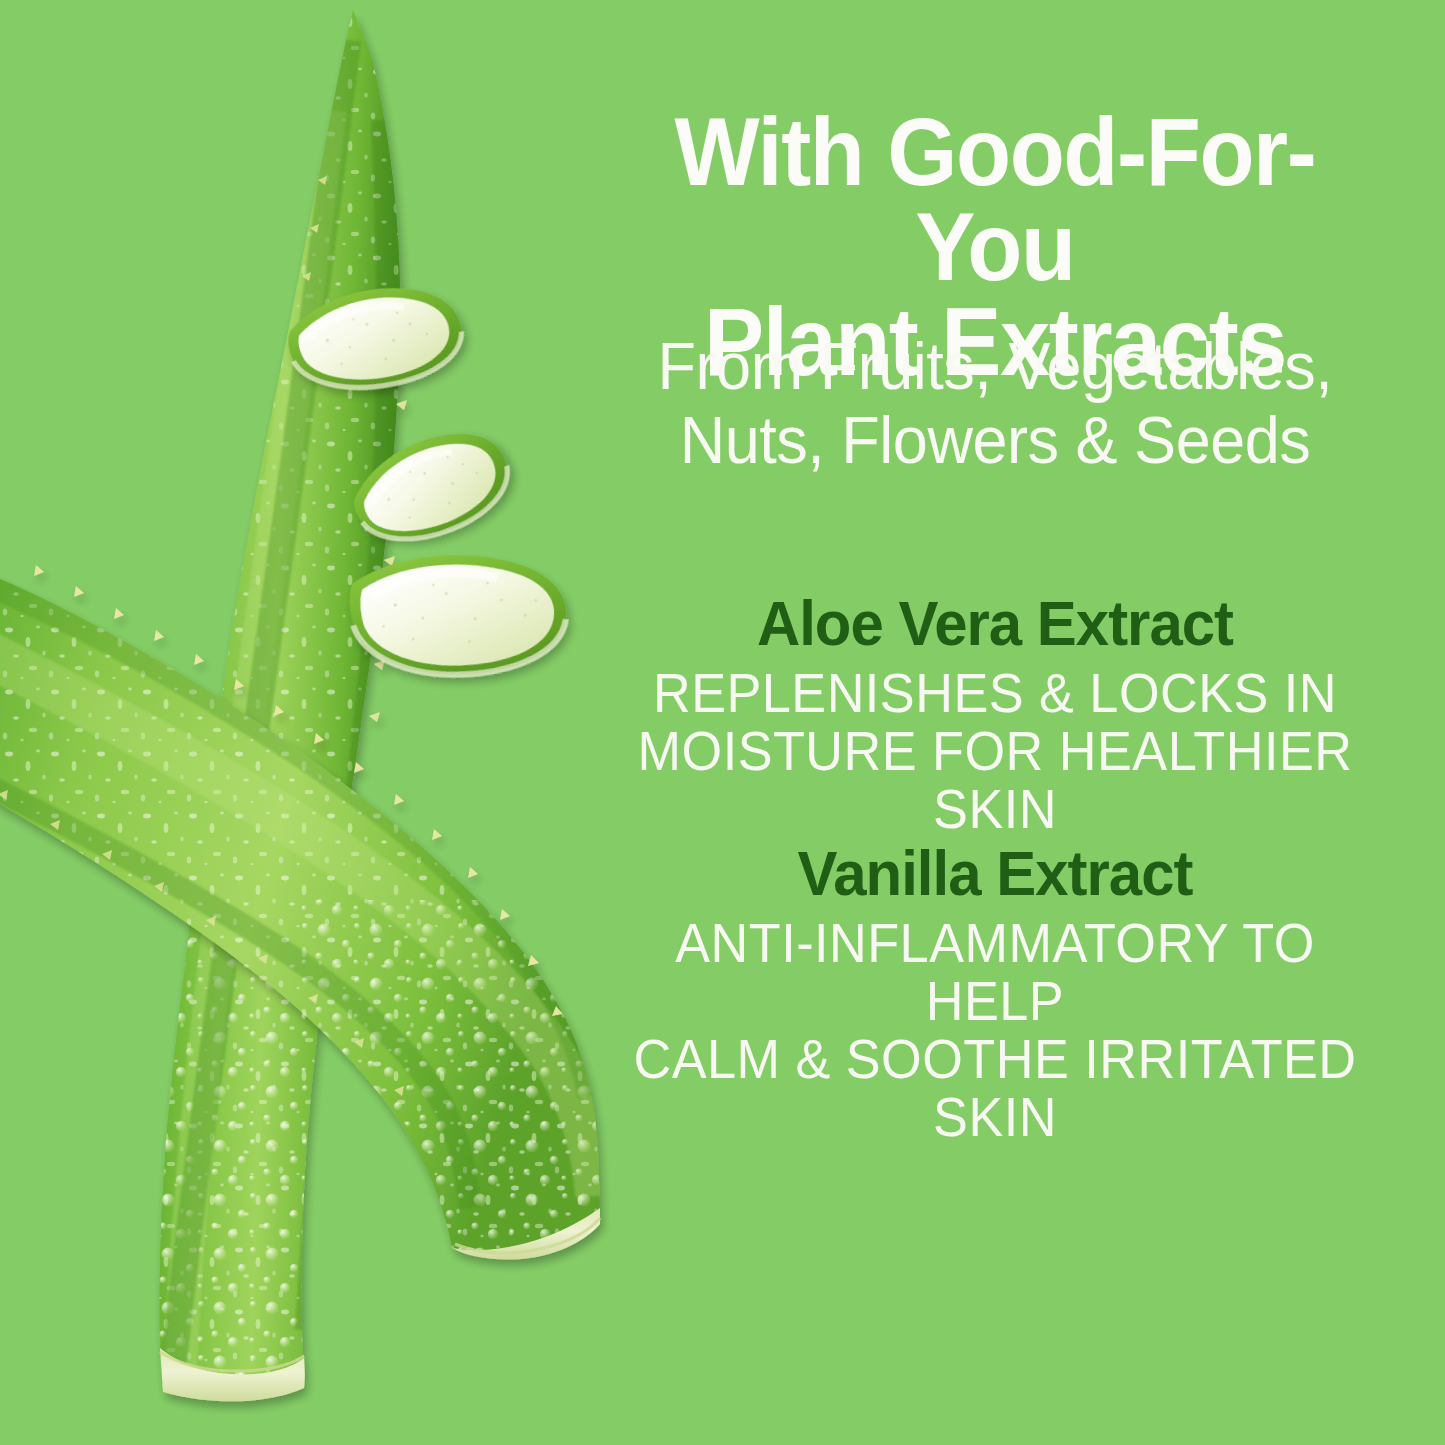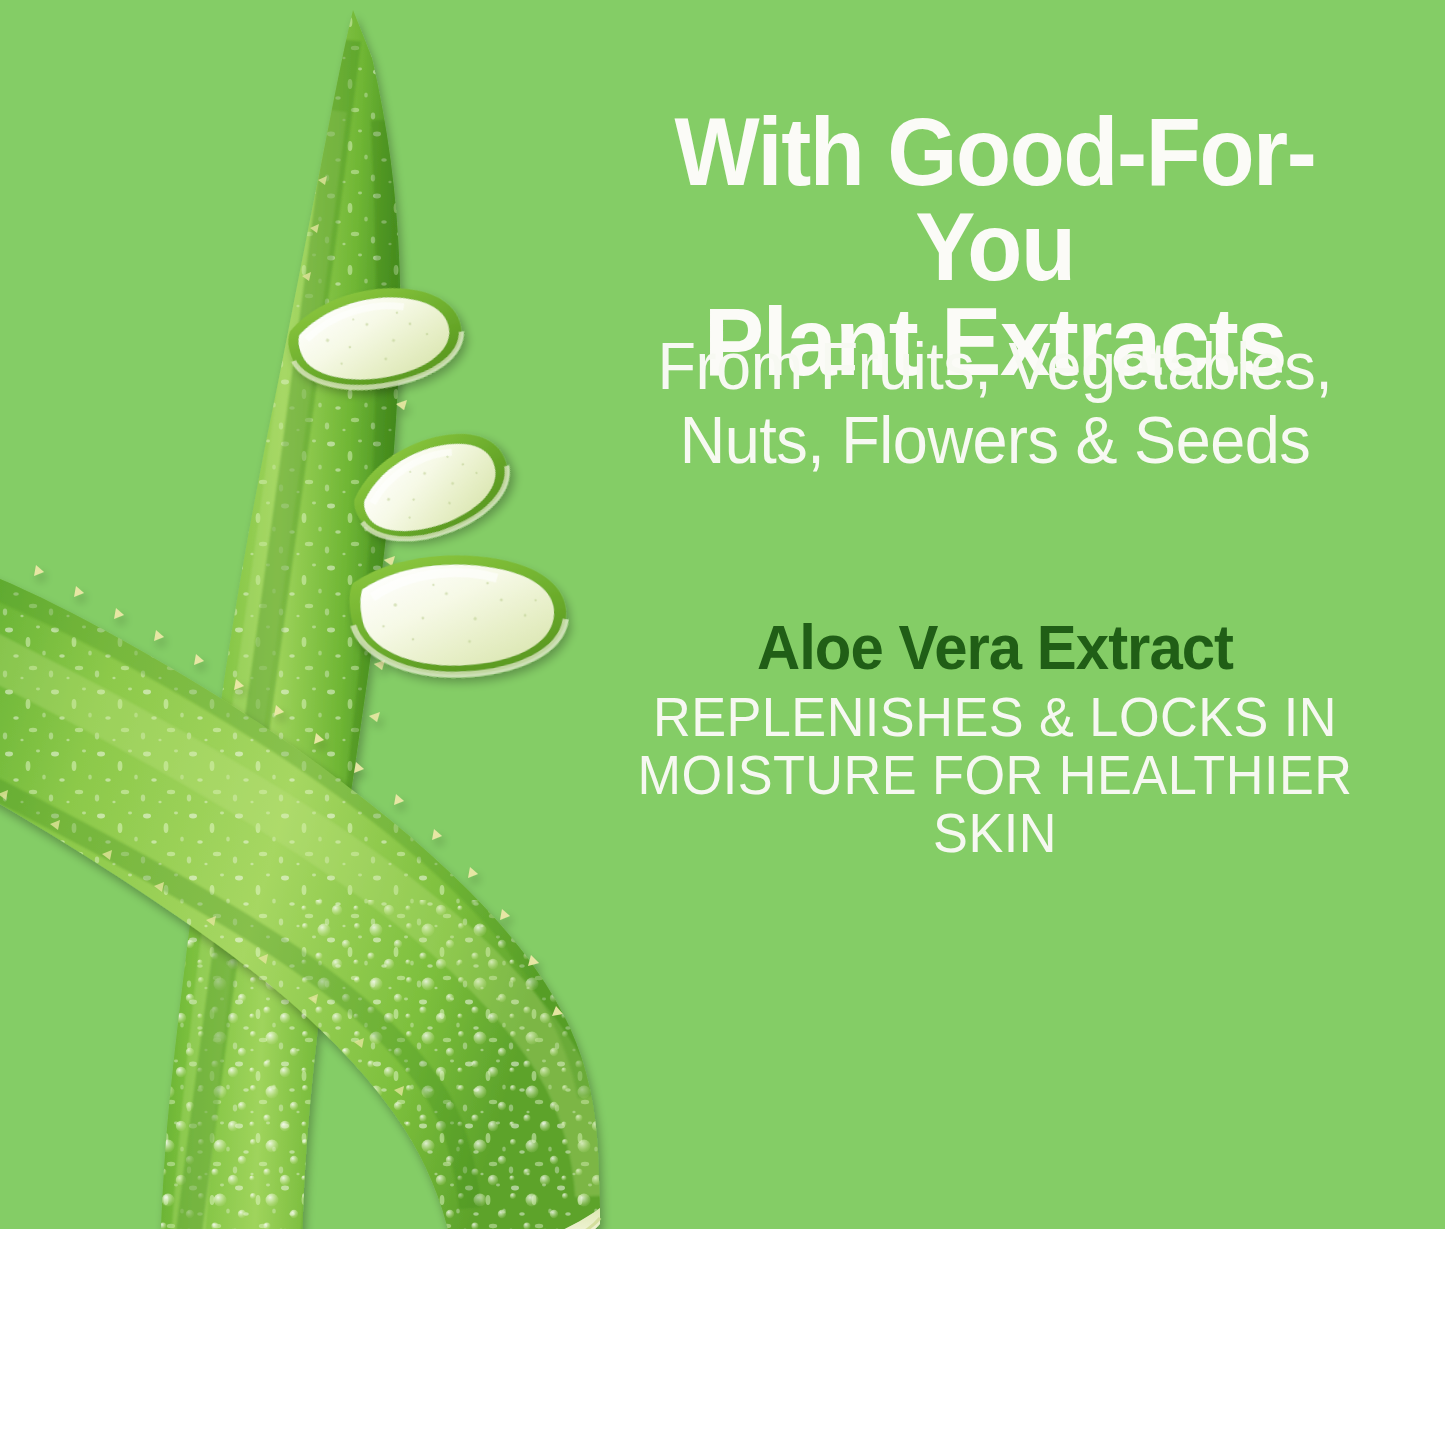--- a/index.html
+++ b/index.html
@@ -8,21 +8,21 @@
   html, body {
     width:1445px;
     height:1445px;
     overflow:hidden;
     font-family:"Liberation Sans", sans-serif;
   }
 
   #stage {
     position:relative;
     width:1445px;
-    height:1229px;
+    height:1445px;
     background:#84cd66;
     overflow:hidden;
     padding-left:11px;
   }
 
   
   #artwork {
     position:absolute;
     left:0; top:0;
     width:620px;
@@ -64,21 +64,21 @@
     font-family:"Liberation Sans Narrow","Liberation Sans",sans-serif;
     font-weight:normal;
     font-size:67px;
     line-height:74px;
     letter-spacing:-0.5px;
     transform:scaleX(0.94);
     transform-origin:50% 0;
   }
   .subhead .l2 { display:block; }
 
-  .ingredient { position:absolute; left:0; width:790px;margin-top:24px; }
+  .ingredient { position:absolute; left:0; width:790px; }
   .ing-1 { top:590px; }
   .ing-2 { top:840px; }
   .ing-3 { top:1101px; }
 
   .ing-name {
     display:block;
     color:#205e16;
     font-family:"Liberation Sans Narrow","Liberation Sans",sans-serif;
     font-weight:bold;
     font-size:63px;
@@ -406,16 +406,23 @@
     </div>
 
     <div class="ingredient ing-1">
       <span class="ing-name">Aloe Vera Extract</span>
       <span class="ing-desc">
         <span class="l1">REPLENISHES &amp; LOCKS IN</span>
         <span class="l2">MOISTURE FOR HEALTHIER SKIN</span>
       </span>
     </div>
 
+    <div class="ingredient ing-2">
+      <span class="ing-name">Vanilla Extract</span>
+      <span class="ing-desc">
+        <span class="l1">ANTI-INFLAMMATORY TO HELP</span>
+        <span class="l2">CALM &amp; SOOTHE IRRITATED SKIN</span>
+      </span>
+    </div>
 
 
   </div>
 </div>
 
 </body></html>

